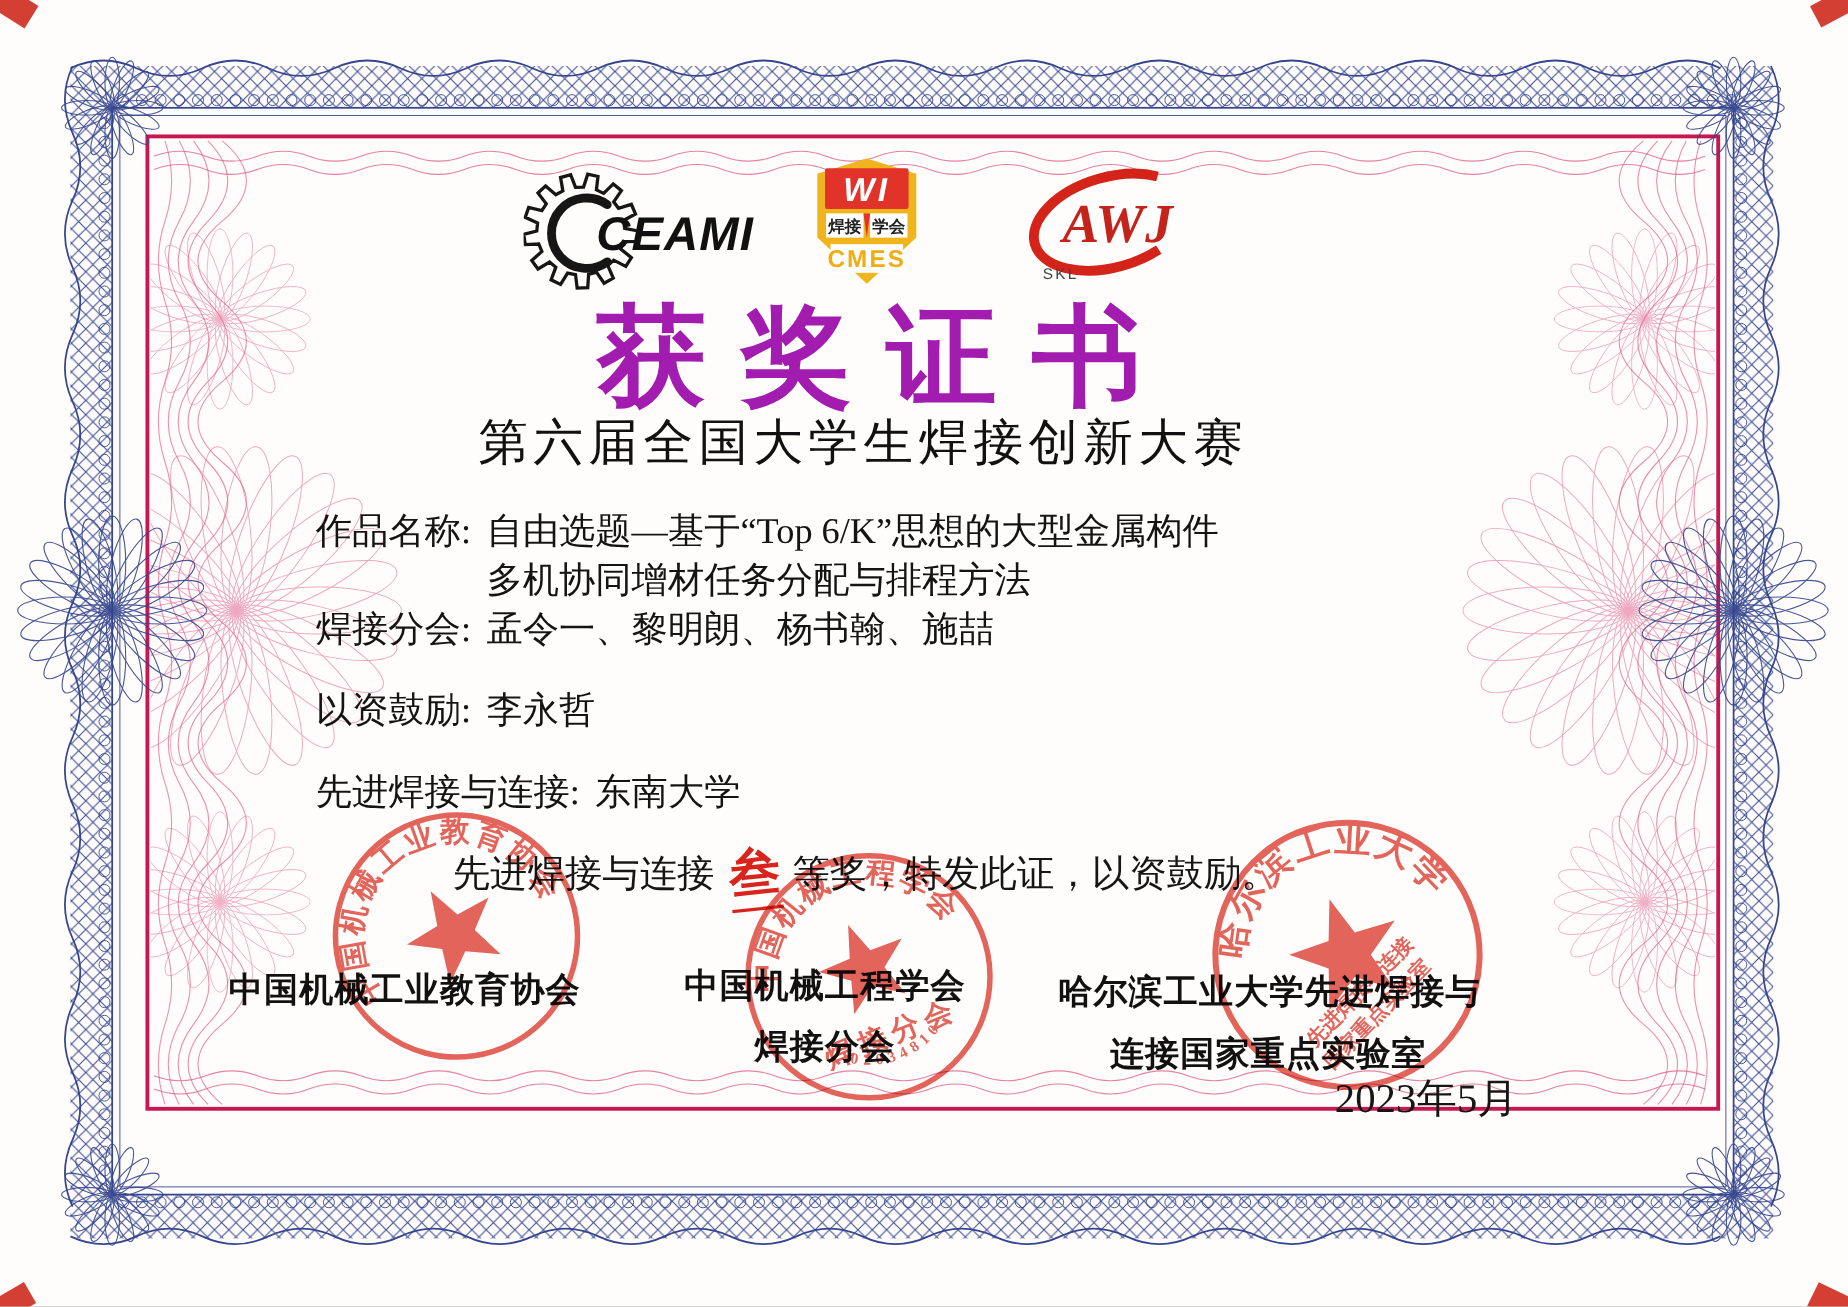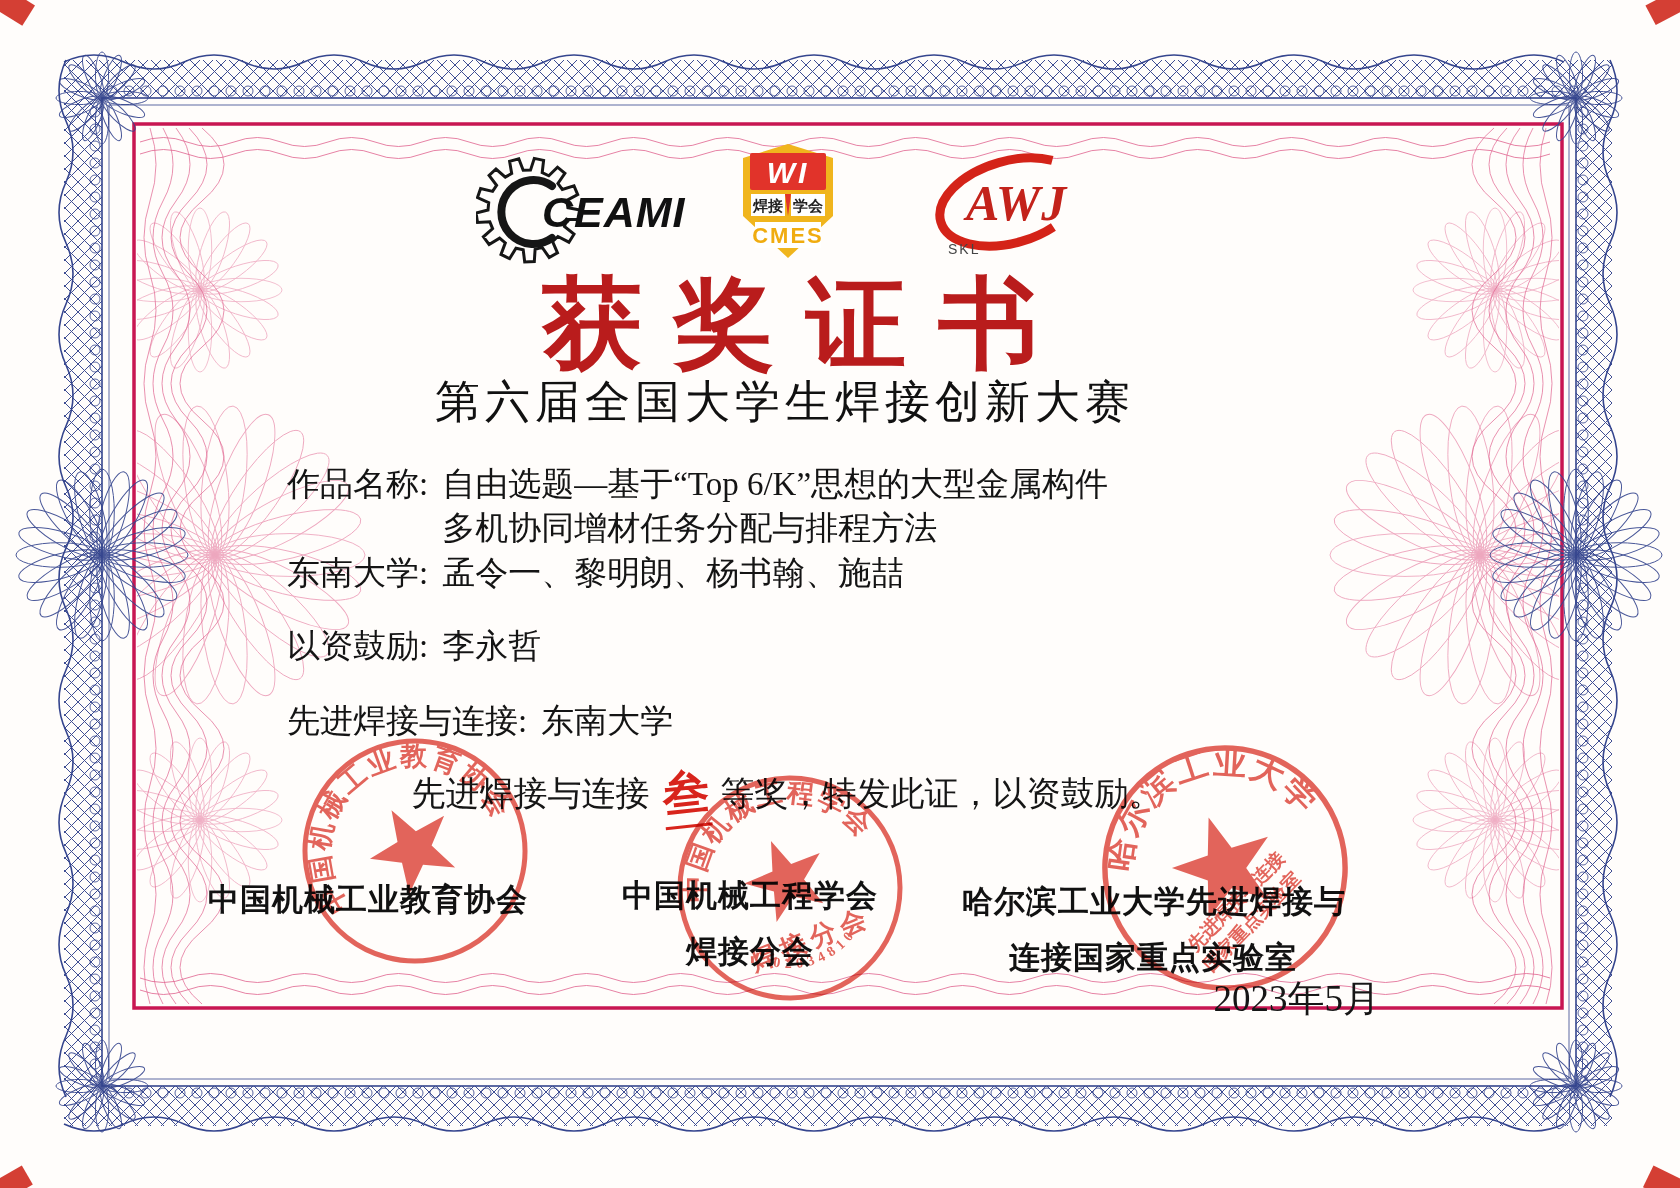--- a/index.html
+++ b/index.html
@@ -13,21 +13,21 @@
   #cm-tr{right:-12px;top:-6px;width:44px;height:22px;transform:rotate(-28deg)}
   #cm-bl{left:-10px;bottom:-8px;width:40px;height:22px;transform:rotate(-30deg)}
   #cm-br{right:-10px;bottom:-10px;width:44px;height:24px;transform:rotate(26deg)}
   
   .logo{position:absolute}
   #logo-ceami{left:476px;top:150px}
   #logo-cmes{left:733px;top:140px}
   #logo-awj{left:916px;top:146px}
   
   .title{position:absolute;left:290px;top:258px;width:1000px;text-align:center;
-         font-size:100px;font-weight:bold;color:#b91c1c;letter-spacing:32px;margin-left:16px;
+         font-size:100px;font-weight:bold;color:#a21caf;letter-spacing:32px;margin-left:16px;
          font-family:"DejaVu Serif","Liberation Serif",serif}
   .subtitle{position:absolute;left:280px;top:372px;width:1010px;text-align:center;
             font-size:45px;font-weight:normal;letter-spacing:5px;color:#111;white-space:nowrap}
   
   .fields{position:absolute;left:287px;top:462px;font-size:33px;line-height:44px;color:#141414}
   .frow{position:absolute;left:0;display:flex;white-space:nowrap}
   .f1{top:0}.f2{top:89px}.f3{top:162px}.f4{top:237px}
   .lab{margin-right:14px}
   
   .award{position:absolute;left:287px;top:758px;width:1000px;text-align:center;
@@ -697,21 +697,21 @@
 
   <div class="fields">
     <div class="frow f1">
       <span class="lab">作品名称:</span>
       <span class="val">
         <span>自由选题—基于“Top 6/K”思想的大型金属构件</span><br>
         <span>多机协同增材任务分配与排程方法</span>
       </span>
     </div>
     <div class="frow f2">
-      <span class="lab">东南大学:</span>
+      <span class="lab">焊接分会:</span>
       <span>孟令一、黎明朗、杨书翰、施喆</span>
     </div>
     <div class="frow f3">
       <span class="lab">以资鼓励:</span>
       <span>李永哲</span>
     </div>
     <div class="frow f4">
       <span class="lab">先进焊接与连接:</span>
       <span>东南大学</span>
     </div>

